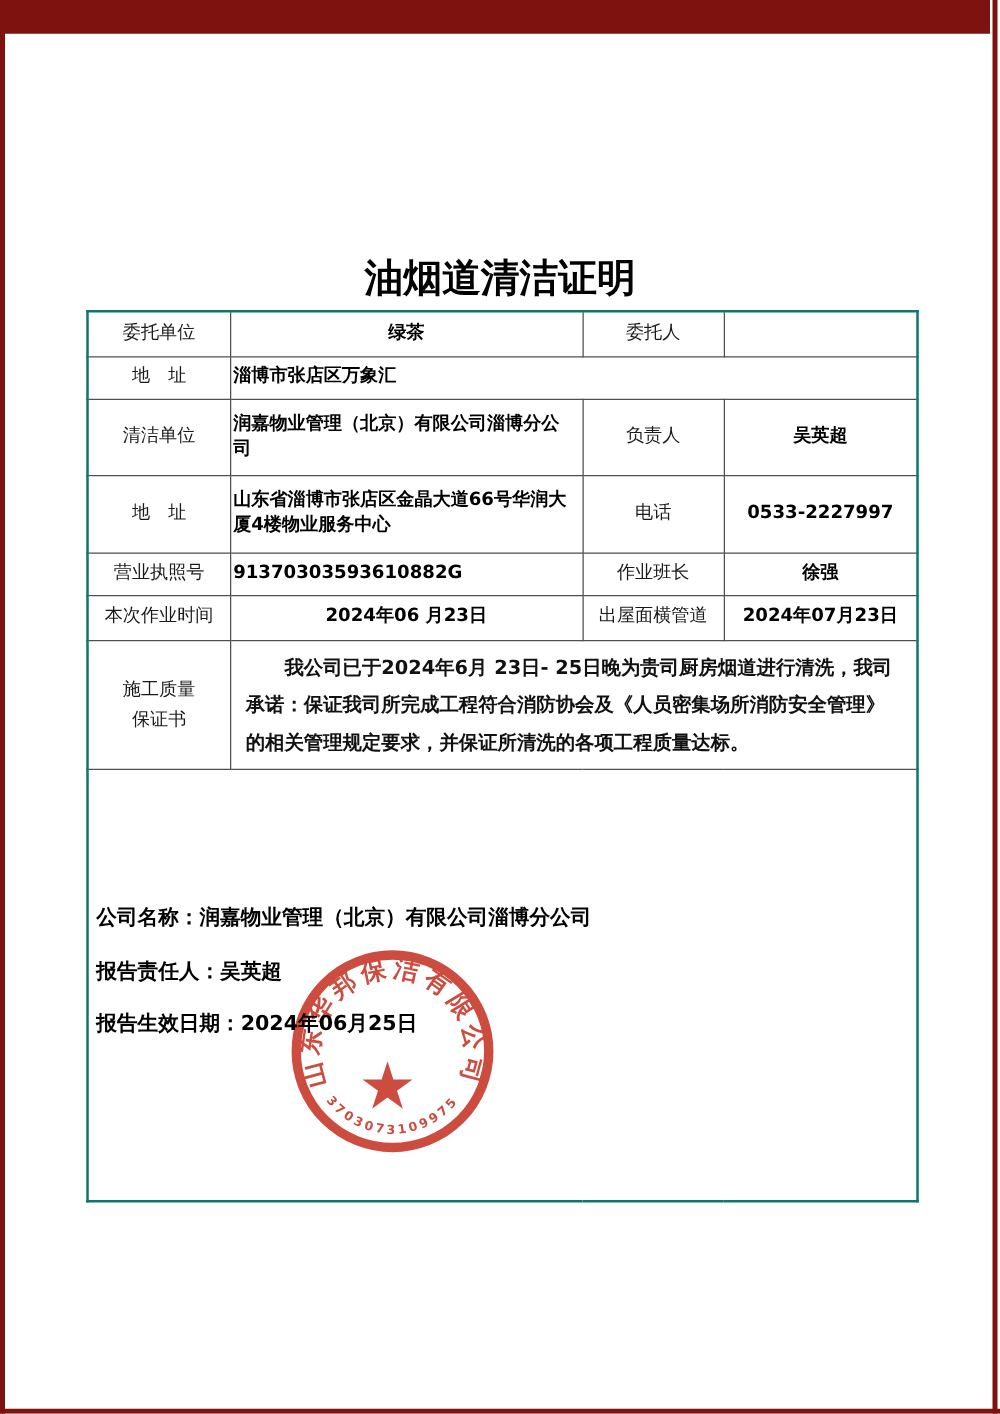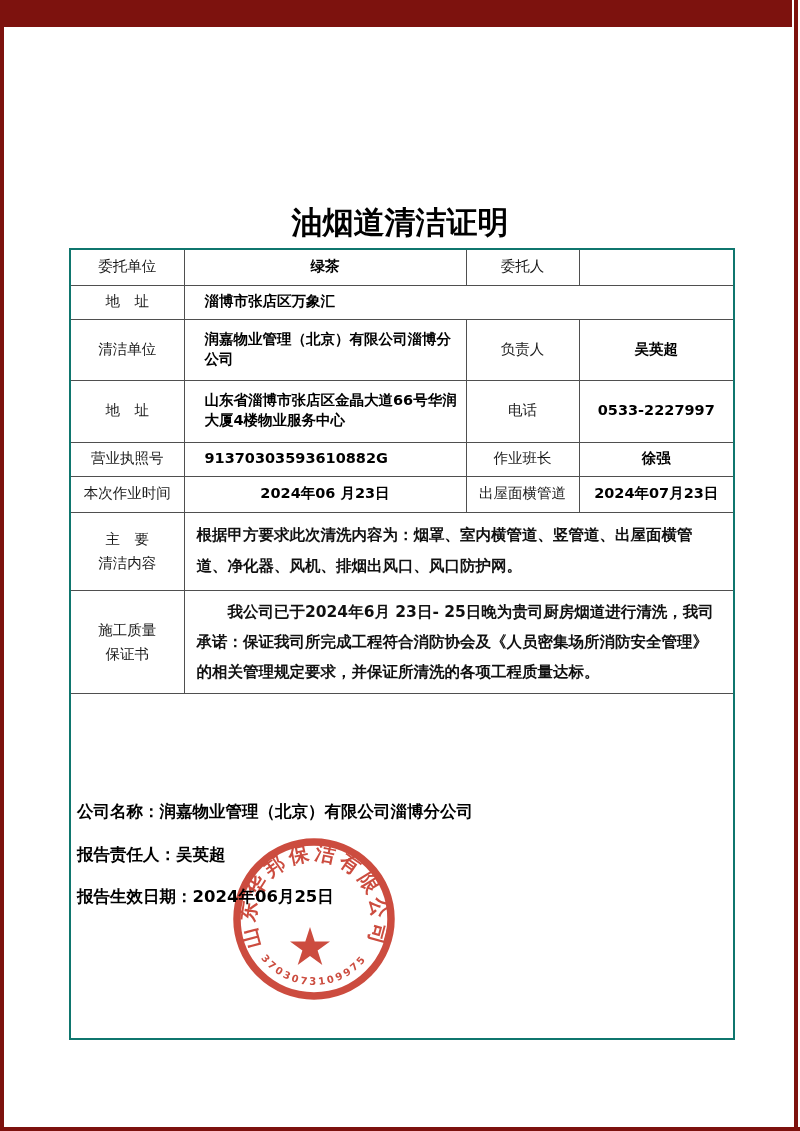--- a/index.html
+++ b/index.html
@@ -24,21 +24,21 @@
     border-collapse:collapse;table-layout:fixed;
     border:2px solid #0f766e;
   }
   table.cert td{
     border:1px solid #4f4f4f;padding:0 4px;overflow:hidden;
     font-size:14.5px;line-height:1.35;
   }
   td.lbl{font-weight:normal;text-align:center;color:#1a1a1a;}
   td.val{font-weight:bold;color:#000;}
   td.val.center{text-align:center;}
-  td.val.left{text-align:left;padding-left:20px;}
+  td.val.left{text-align:left;padding-left:2px;}
   td.val{font-size:15.5px;}
   td.num{font-size:17px;letter-spacing:0px;}
   tr.h36{height:36px;} tr.h34{height:34px;} tr.h61{height:61px;margin-left:48px;}
   tr.h62{height:62px;} tr.h78{height:78px;} tr.h103{height:103px;} tr.h346{height:346px;}
   .two-line-label div{line-height:24px;}
   td.para{vertical-align:middle;}
   .para-text{
     font-weight:bold;font-size:15.5px;line-height:31px;text-align:left;
     padding:2px 14px 2px 8px;
   }
@@ -99,29 +99,20 @@
     <td class="val left num">91370303593610882G</td>
     <td class="lbl">作业班长</td>
     <td class="val center">徐强</td>
   </tr>
   <tr class="h36">
     <td class="lbl">本次作业时间</td>
     <td class="val center">2024年06 月23日</td>
     <td class="lbl">出屋面横管道</td>
     <td class="val center">2024年07月23日</td>
   </tr>
-  <tr class="h78">
-    <td class="lbl two-line-label">
-      <div>主　要</div>
-      <div>清洁内容</div>
-    </td>
-    <td class="para" colspan="3">
-      <div class="para-text">根据甲方要求此次清洗内容为：烟罩、室内横管道、竖管道、出屋面横管道、净化器、风机、排烟出风口、风口防护网。</div>
-    </td>
-  </tr>
   <tr class="h103">
     <td class="lbl two-line-label">
       <div>施工质量</div>
       <div>保证书</div>
     </td>
     <td class="para" colspan="3">
       <div class="para-text indent">我公司已于2024年6月 23日- 25日晚为贵司厨房烟道进行清洗，我司承诺：保证我司所完成工程符合消防协会及《人员密集场所消防安全管理》的相关管理规定要求，并保证所清洗的各项工程质量达标。</div>
     </td>
   </tr>
   <tr class="h346">

